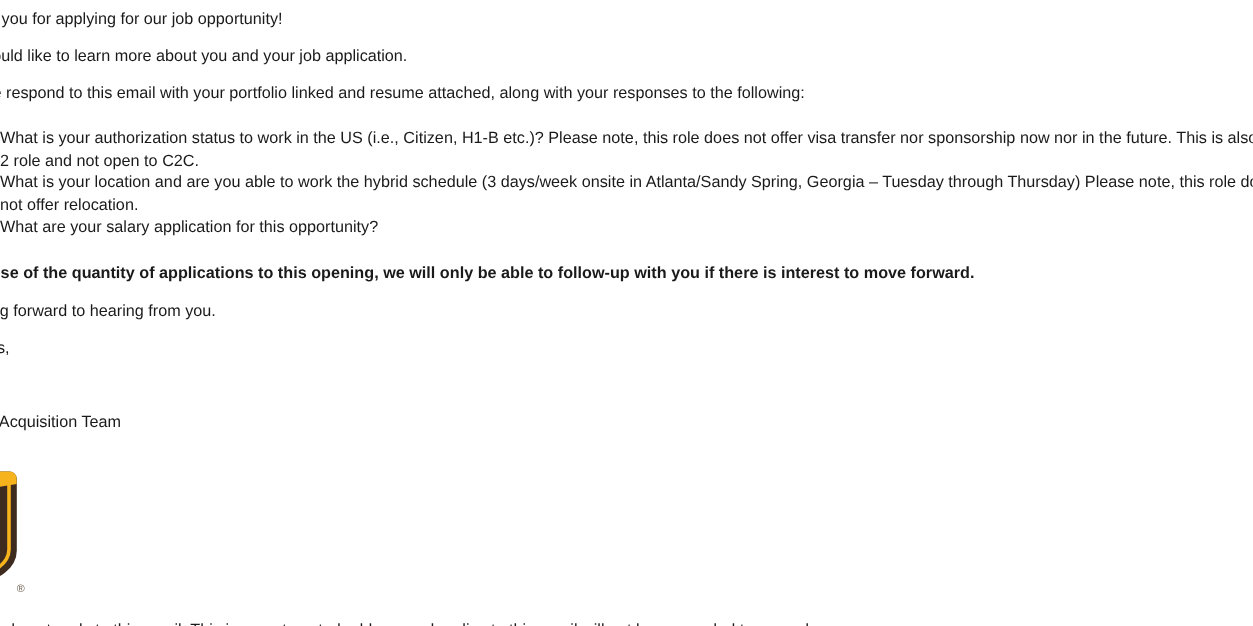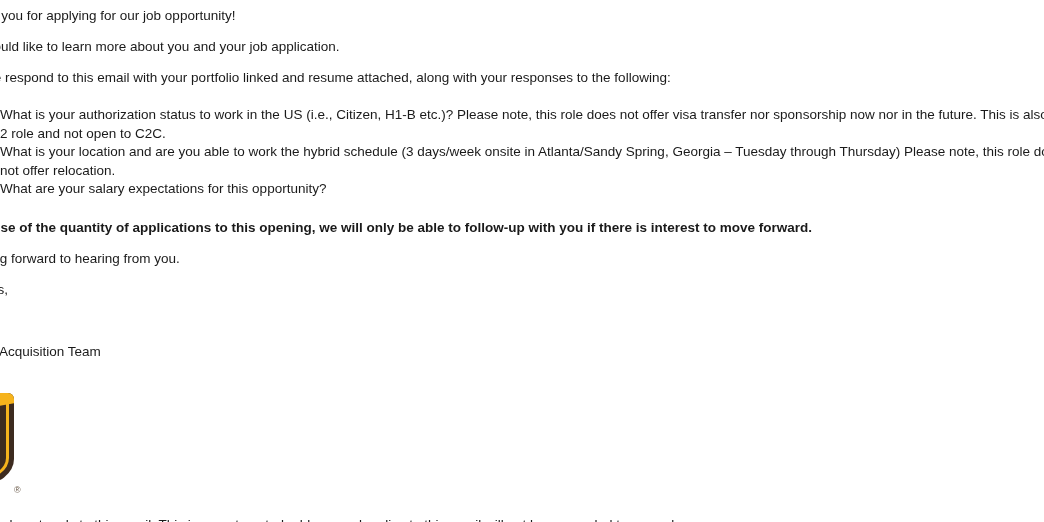--- a/index.html
+++ b/index.html
@@ -136,21 +136,21 @@
     <li class="list-item">
       
       <span class="list-item-wrap">What is your authorization status to work in the US (i.e., Citizen, H1-B etc.)? Please note, this role does not offer visa transfer nor sponsorship now nor in the future. This is also a W-2 role and not open to C2C.</span>
     </li>
     <li class="list-item">
       
       <span class="list-item-wrap">What is your location and are you able to work the hybrid schedule (3 days/week onsite in Atlanta/Sandy Spring, Georgia – Tuesday through Thursday) Please note, this role does not offer relocation.</span>
     </li>
     <li class="list-item">
       
-      <span class="list-item-wrap">What are your salary expectations for this opportunity?</span>
+      <span class="list-item-wrap">What are your salary application for this opportunity?</span>
     </li>
   </ol>
 
   <div class="spacer-sm"></div>
 
   <div class="emph-line">Because of the quantity of applications to this opening, we will only be able to follow-up with you if there is interest to move forward.</div>
 
   <div class="para">Looking forward to hearing from you.</div>
 
   <div class="sig-block">

